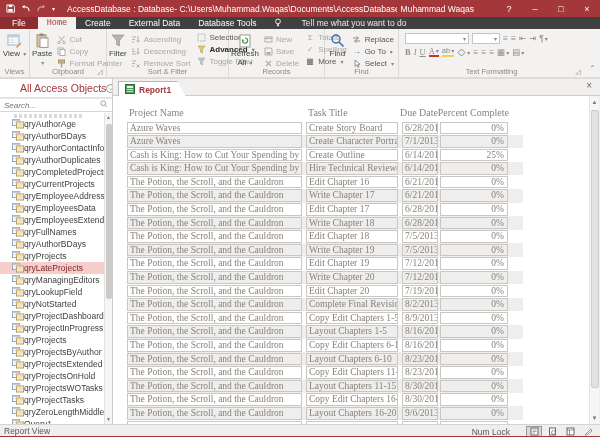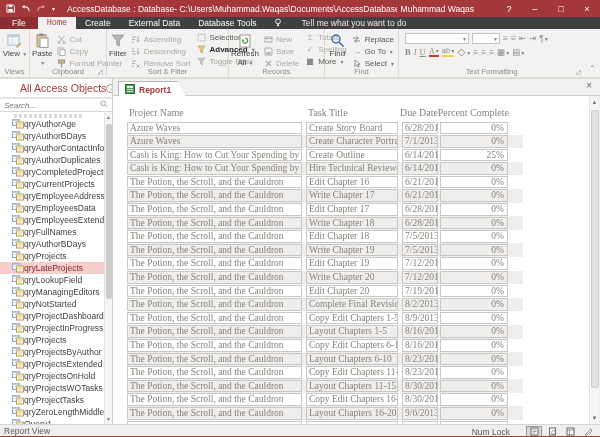--- a/index.html
+++ b/index.html
@@ -611,33 +611,33 @@
 
   <div class="nav-item">
     <svg width="12" height="10" viewBox="0 0 12 10">
           <rect x="0.5" y="0.5" width="7" height="6" fill="#fff" stroke="#8ca6c0"></rect>
           <rect x="0.5" y="0.5" width="7" height="1.6" fill="#b9cbdd"></rect>
           <path d="M0.5 3.6h7M4 2v4.9" stroke="#c9d6e3" stroke-width=".6"></path>
           <rect x="4.5" y="3" width="7" height="6" fill="#fdf6de" stroke="#b89a5a"></rect>
           <rect x="4.5" y="3" width="7" height="1.6" fill="#e7cf8e"></rect>
           <path d="M4.5 6.1h7M8 4.6v4.4" stroke="#dcc88f" stroke-width=".6"></path>
         </svg>
+    <span class="nav-lbl">qryManagingEditors</span>
+  </div>
+
+  <div class="nav-item">
+    <svg width="12" height="10" viewBox="0 0 12 10">
+          <rect x="0.5" y="0.5" width="7" height="6" fill="#fff" stroke="#8ca6c0"></rect>
+          <rect x="0.5" y="0.5" width="7" height="1.6" fill="#b9cbdd"></rect>
+          <path d="M0.5 3.6h7M4 2v4.9" stroke="#c9d6e3" stroke-width=".6"></path>
+          <rect x="4.5" y="3" width="7" height="6" fill="#fdf6de" stroke="#b89a5a"></rect>
+          <rect x="4.5" y="3" width="7" height="1.6" fill="#e7cf8e"></rect>
+          <path d="M4.5 6.1h7M8 4.6v4.4" stroke="#dcc88f" stroke-width=".6"></path>
+        </svg>
     <span class="nav-lbl">qryLookupField</span>
-  </div>
-
-  <div class="nav-item">
-    <svg width="12" height="10" viewBox="0 0 12 10">
-          <rect x="0.5" y="0.5" width="7" height="6" fill="#fff" stroke="#8ca6c0"></rect>
-          <rect x="0.5" y="0.5" width="7" height="1.6" fill="#b9cbdd"></rect>
-          <path d="M0.5 3.6h7M4 2v4.9" stroke="#c9d6e3" stroke-width=".6"></path>
-          <rect x="4.5" y="3" width="7" height="6" fill="#fdf6de" stroke="#b89a5a"></rect>
-          <rect x="4.5" y="3" width="7" height="1.6" fill="#e7cf8e"></rect>
-          <path d="M4.5 6.1h7M8 4.6v4.4" stroke="#dcc88f" stroke-width=".6"></path>
-        </svg>
-    <span class="nav-lbl">qryManagingEditors</span>
   </div>
 
   <div class="nav-item">
     <svg width="12" height="10" viewBox="0 0 12 10">
           <rect x="0.5" y="0.5" width="7" height="6" fill="#fff" stroke="#8ca6c0"></rect>
           <rect x="0.5" y="0.5" width="7" height="1.6" fill="#b9cbdd"></rect>
           <path d="M0.5 3.6h7M4 2v4.9" stroke="#c9d6e3" stroke-width=".6"></path>
           <rect x="4.5" y="3" width="7" height="6" fill="#fdf6de" stroke="#b89a5a"></rect>
           <rect x="4.5" y="3" width="7" height="1.6" fill="#e7cf8e"></rect>
           <path d="M4.5 6.1h7M8 4.6v4.4" stroke="#dcc88f" stroke-width=".6"></path>

